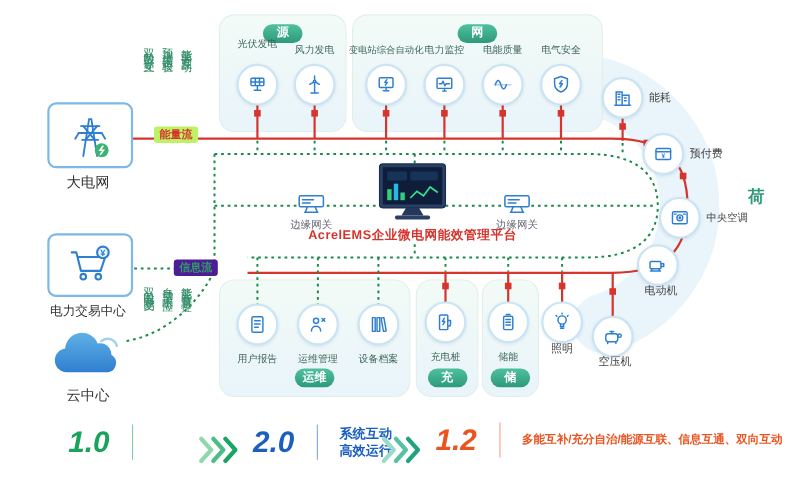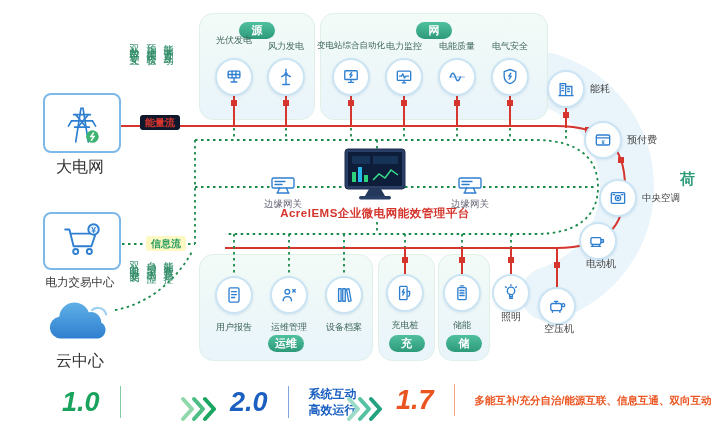--- a/index.html
+++ b/index.html
@@ -18,25 +18,25 @@
   
   .node{position:absolute;width:34px;height:34px;border-radius:50%;background:#fff;
         border:2px solid #cbe4f3;box-shadow:0 1px 3px rgba(40,90,140,.12);
         display:flex;align-items:center;justify-content:center;transform:translate(-50%,-50%);}
   .nlabel{position:absolute;transform:translate(-50%,-50%);font-size:9px;color:#3f665a;white-space:nowrap;}
   .rlabel{position:absolute;transform:translateY(-50%);font-size:10px;color:#444;white-space:nowrap;}
 
   
   .lbox{position:absolute;width:74px;background:#fff;border:2px solid #7db9e8;border-radius:8px;
         display:flex;align-items:center;justify-content:center;}
-  .llabel{position:absolute;transform:translateX(-50%);font-size:16px;color:#333;white-space:nowrap;}
+  .llabel{position:absolute;transform:translateX(-50%);font-size:13px;color:#333;white-space:nowrap;}
   .badge{position:absolute;height:15px;border-radius:3px;font-size:10px;font-weight:bold;
          text-align:center;line-height:15px;padding:0 5px;}
-  .badge-energy{background:#0f172a;color:#d6352e;}
-  .badge-info{background:#fef9c3;color:#2f9e63;}
+  .badge-energy{background:#bef264;color:#d6352e;}
+  .badge-info{background:#4c1d95;color:#2f9e63;margin-left:12px;}
   .vcluster{position:absolute;display:flex;gap:3px;}
   .vcol{writing-mode:vertical-rl;text-orientation:upright;font-size:10px;letter-spacing:2.5px;color:#2e8b66;}
 
   
   .ptitle{position:absolute;left:375px;top:206px;transform:translateX(-50%);font-size:11.5px;
           font-weight:bold;color:#d4342c;white-space:nowrap;letter-spacing:.5px;}
   .gwlabel{position:absolute;transform:translateX(-50%);font-size:9.5px;color:#667;}
   .he{position:absolute;left:680px;top:179px;transform:translateY(-50%);
       font-size:15px;font-weight:bold;color:#2d9a7a;}
 
@@ -341,20 +341,20 @@
         <div>系统互动</div>
         <div>高效运行</div>
       </div>
   </div>
   <svg class="icon" style="position:absolute;left:346px;top:396px" width="36" height="26" viewBox="0 0 36 26" fill="none" stroke-width="4" stroke-linecap="round" stroke-linejoin="round">
     <path d="M3 3l9 10-9 10" stroke="#9bdcc8"></path>
       <path d="M14 3l9 10-9 10" stroke="#55c2a4"></path>
       <path d="M25 3l9 10-9 10" stroke="#23a282"></path>
   </svg>
   <div class="litem o" style="left:396px;top:384px">
-    <div class="lnum">1.7</div>
+    <div class="lnum">1.2</div>
     <div class="ldiv"></div>
     <div class="ltext">
         <div class="l2">多能互补/充分自治/能源互联、信息互通、双向互动</div>
       </div>
   </div>
 
 </div>
 
 </body></html>

